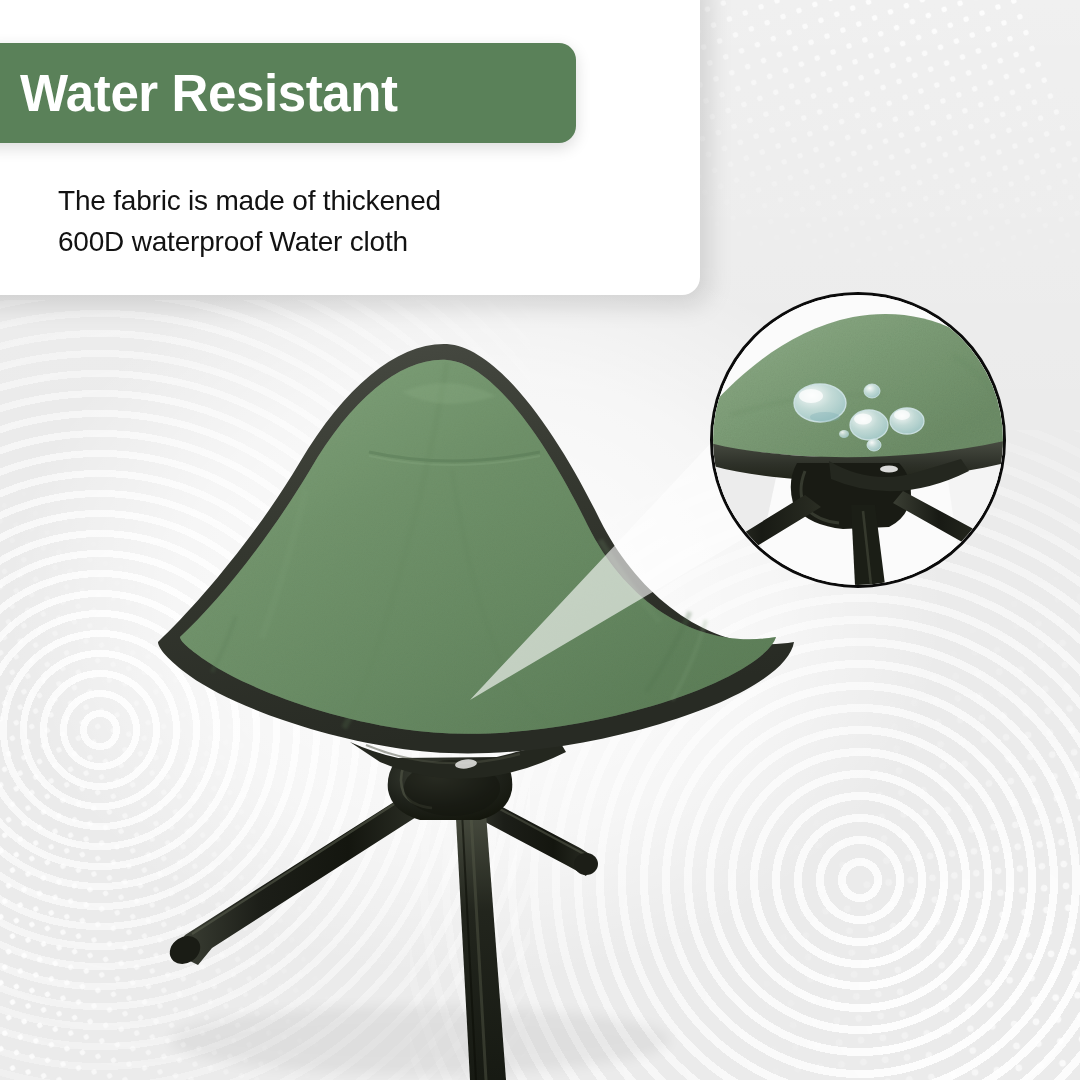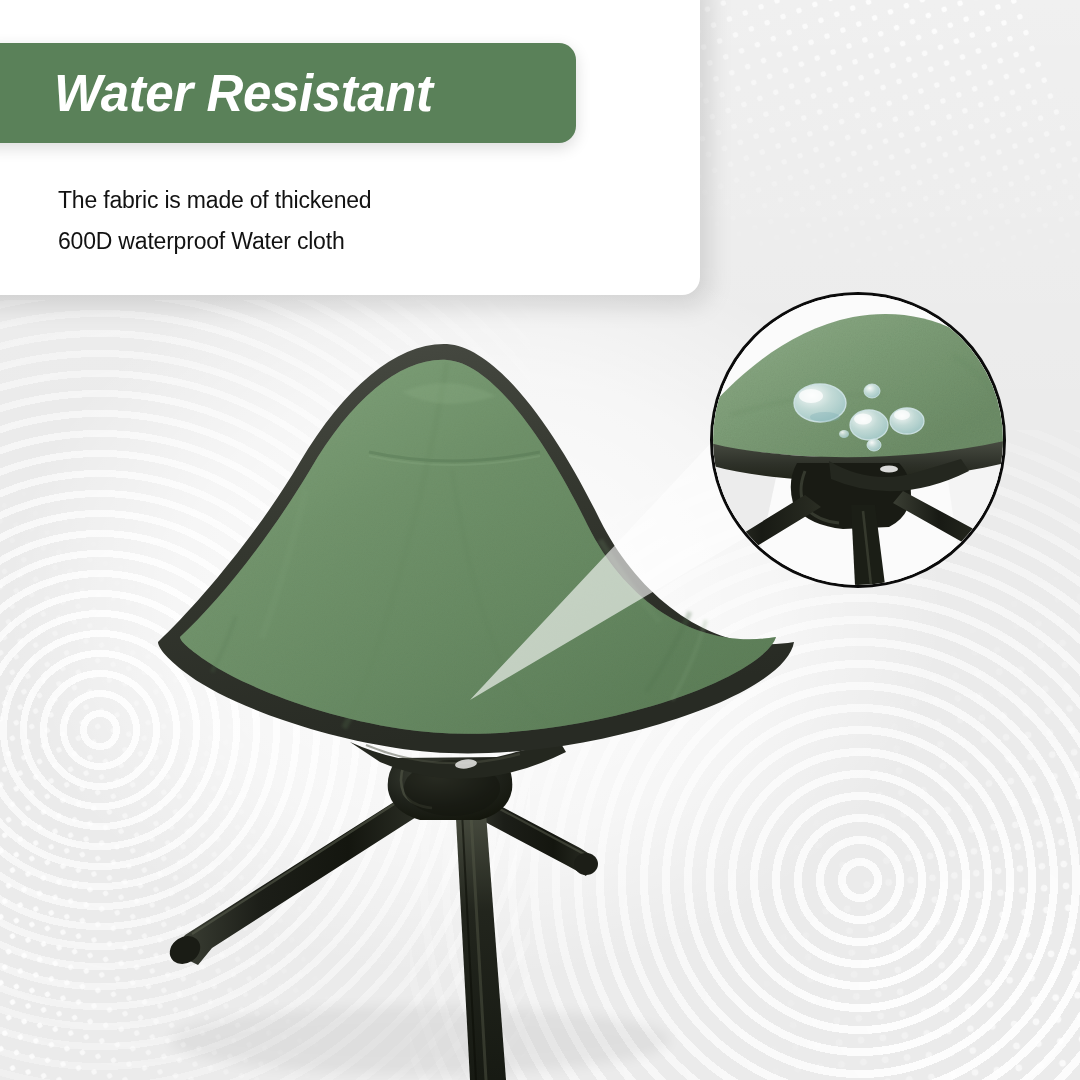--- a/index.html
+++ b/index.html
@@ -106,37 +106,36 @@
     top: 43px;
     width: 606px;
     height: 100px;
     background: #5a8159;
     border-radius: 17px;
     box-shadow: 0 5px 16px rgba(0,0,0,.14);
     display: flex;
     align-items: center;
   }
   .title-banner .title-text {
-    margin-left: 84px;
+    margin-left: 50px;
     color: #ffffff;
     font-size: 51px;
     font-weight: bold;
     letter-spacing: -.4px;
     line-height: 1;
     white-space: nowrap;
-    font-style: italic;
   }
 
   .subtitle {
     position: absolute;
     left: 58px;
     top: 180px;
     width: 600px;
     color: #121212;
-    font-size: 23px;
+    font-size: 28px;
     line-height: 41px;
     letter-spacing: -.2px;
   }
   .subtitle .line { display: block; white-space: nowrap; }
 
   
   .product {
     position: absolute;
     left: 0;
     top: 0;

